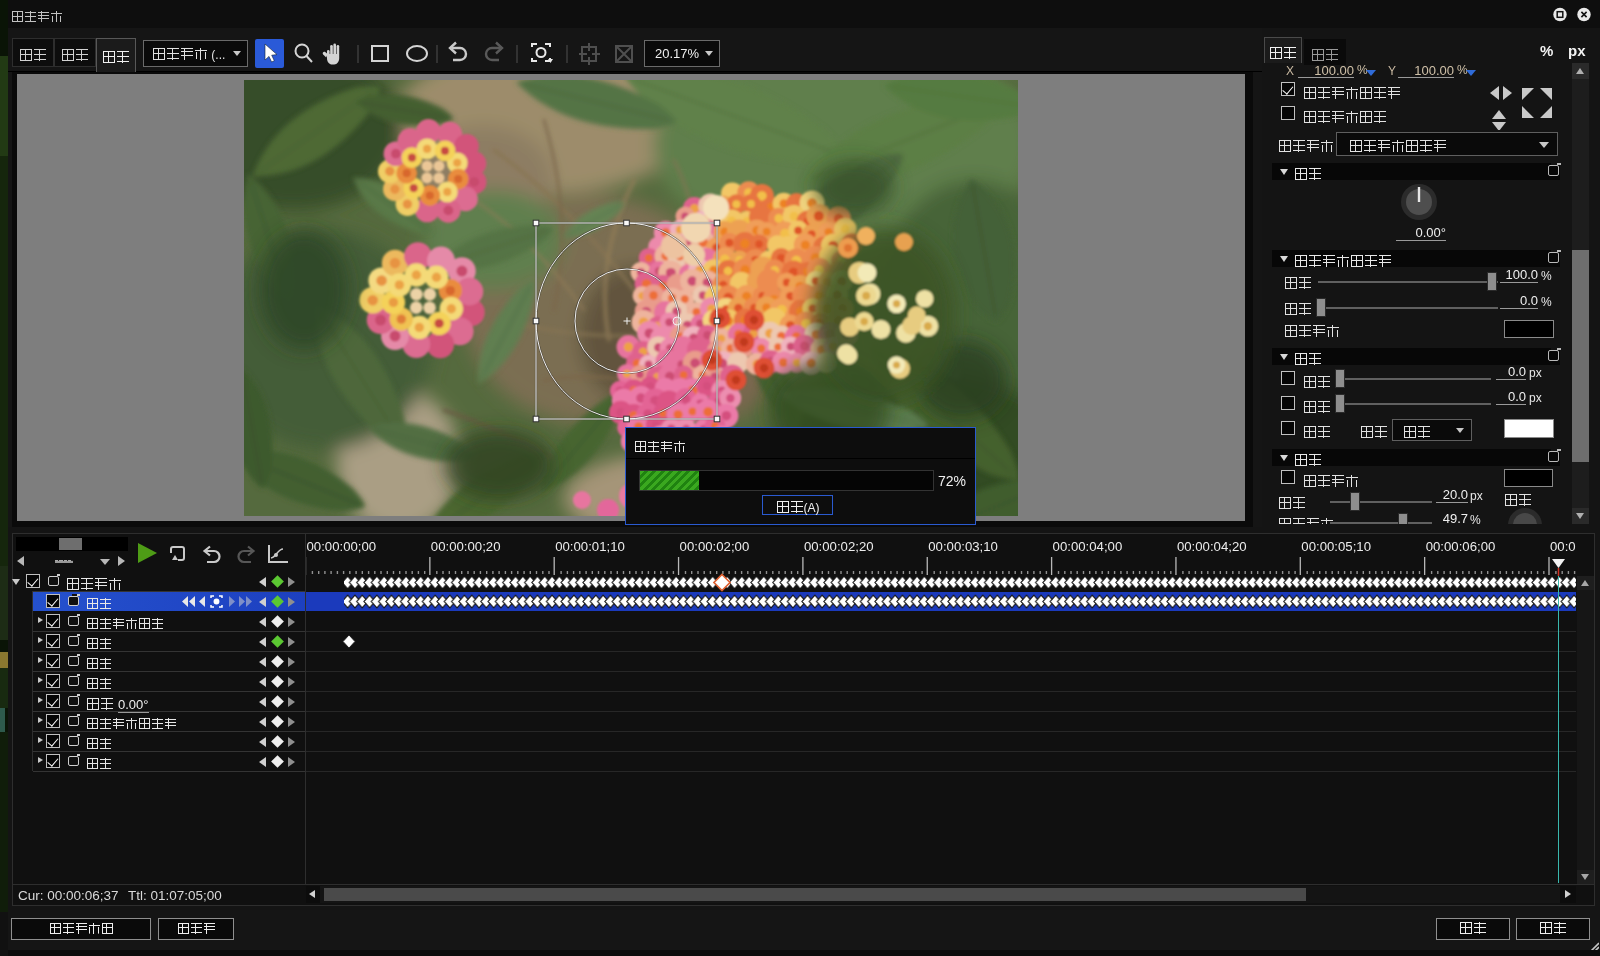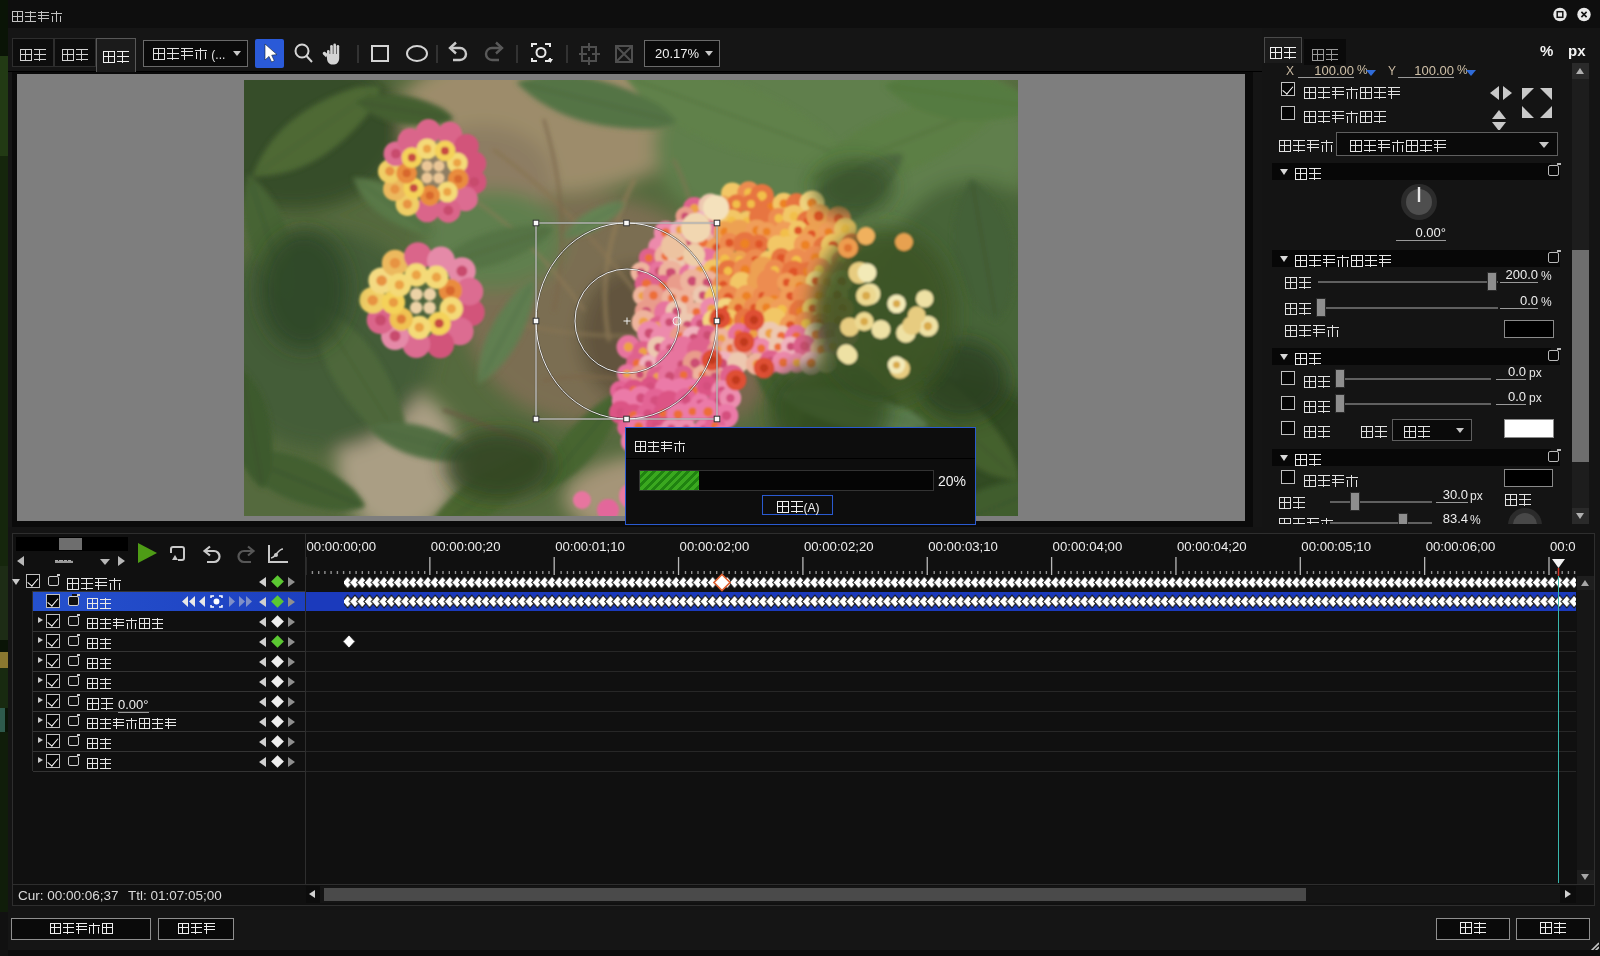--- a/index.html
+++ b/index.html
@@ -860,21 +860,21 @@
       <rect x="470.2" y="336.2" width="5.6" height="5.6" fill="#f8f8f8" stroke="#333" stroke-width="1"></rect>
     </svg>
     <div class="abs" style="left:794px;top:529px;width:16px;height:2px;background:#aaa"></div>
     <div class="abs" style="left:794px;top:532px;width:16px;height:2px;background:#aaa"></div>
     <div class="abs" style="left:625px;top:427px;width:351px;height:98px;background:#0d0d0d;border:1px solid #2a5ad0;z-index:40"></div>
     <div class="abs" style="left:634px;top:438px;color:#e8e8e8;z-index:41"><i class="q qb" style="width:11px;height:11px"></i><i class="q qa" style="width:11px;height:11px"></i><i class="q qc" style="width:11px;height:11px"></i><i class="q qd" style="width:11px;height:11px"></i></div>
     <div class="abs" style="left:626px;top:458px;width:349px;height:1px;background:#000;z-index:41"></div>
     <div class="abs" style="left:639px;top:470px;width:295px;height:21px;background:#050505;border:1px solid #333;z-index:41">
       <div style="position:absolute;left:0;top:0;width:59px;height:19px;background:repeating-linear-gradient(135deg,#3aa81f 0 3px,#1f8210 3px 6px)"></div>
     </div>
-    <div class="abs" style="left:938px;top:473px;color:#f0f0f0;font-size:14px;z-index:41">20%</div>
+    <div class="abs" style="left:938px;top:473px;color:#f0f0f0;font-size:14px;z-index:41">72%</div>
     <div class="abs" style="left:762px;top:495px;width:71px;height:20px;background:#0d0d0d;border:1px solid #2a5ad0;color:#f0f0f0;text-align:center;padding-top:2px;z-index:41"><i class="q qb"></i><i class="q qa"></i><span style="font-size:12px;vertical-align:middle">(A)</span></div>
     <div class="abs" style="left:1262px;top:72px;width:338px;height:455px;background:#141414"></div>
     <div class="abs" style="left:1262px;top:56px;width:310px;height:468px;overflow:hidden">
       <div class="abs" style="left:-1262px;top:-56px;width:1600px;height:956px">
         <div class="abs" style="left:1286px;top:64px;color:#c9b9a2;font-size:12px;z-index:5">X</div>
         <div class="abs" style="left:1298px;top:63px;width:56px;height:15px;border-bottom:1px solid #999;color:#cfc0a8;font-size:13px;text-align:right;overflow:hidden">100.00</div>
         <div class="abs" style="left:1357px;top:63px;color:#cfc0a8;font-size:12px">%</div>
         <div class="abs" style="left:1366px;top:70px;width:0;height:0;border-left:5px solid transparent;border-right:5px solid transparent;border-top:6px solid #2f6bd8"></div>
         <div class="abs" style="left:1388px;top:64px;color:#c9b9a2;font-size:12px">Y</div>
         <div class="abs" style="left:1398px;top:63px;width:56px;height:15px;border-bottom:1px solid #999;color:#cfc0a8;font-size:13px;text-align:right;overflow:hidden">100.00</div>
@@ -907,21 +907,21 @@
 </svg>
         <div class="abs" style="left:1396px;top:225px;width:50px;height:16px;border-bottom:1px solid #9a9a9a;color:#efefef;font-size:13px;text-align:right">0.00°</div>
         <div class="sect" style="top:250px">
           <span class="tri"></span>
           <span style="position:absolute;left:22px;top:2px"><i class="q qb"></i><i class="q qa"></i><i class="q qc"></i><i class="q qd"></i><i class="q qb"></i><i class="q qa"></i><i class="q qc"></i></span>
         </div>
         <div class="copyic" style="left:1548px;top:252px"></div>
         <div class="abs" style="left:1284px;top:274px;color:#e2e2e2"><i class="q qb"></i><i class="q qa"></i></div>
         <div class="sl-track" style="left:1318px;top:281px;width:180px"></div>
         <div class="sl-thumb" style="left:1487px;top:272px"></div>
-        <div class="abs" style="left:1500px;top:267px;width:38px;height:16px;border-bottom:1px solid #9a9a9a;color:#efefef;font-size:13px;text-align:right">200.0</div>
+        <div class="abs" style="left:1500px;top:267px;width:38px;height:16px;border-bottom:1px solid #9a9a9a;color:#efefef;font-size:13px;text-align:right">100.0</div>
         <div class="abs" style="left:1541px;top:269px;color:#e8e8e8;font-size:12px">%</div>
         <div class="abs" style="left:1284px;top:300px;color:#e2e2e2"><i class="q qb"></i><i class="q qa"></i></div>
         <div class="sl-track" style="left:1316px;top:307px;width:182px"></div>
         <div class="sl-thumb" style="left:1316px;top:298px"></div>
         <div class="abs" style="left:1500px;top:293px;width:38px;height:16px;border-bottom:1px solid #9a9a9a;color:#efefef;font-size:13px;text-align:right">0.0</div>
         <div class="abs" style="left:1541px;top:295px;color:#e8e8e8;font-size:12px">%</div>
         <div class="abs" style="left:1284px;top:322px;color:#e2e2e2"><i class="q qb"></i><i class="q qa"></i><i class="q qc"></i><i class="q qd"></i></div>
         <div class="swatch" style="left:1504px;top:320px;width:50px;height:18px;background:#000"></div>
         <div class="sect" style="top:348px">
           <span class="tri"></span>
@@ -949,27 +949,27 @@
           <span class="tri"></span>
           <span style="position:absolute;left:22px;top:2px"><i class="q qb"></i><i class="q qa"></i></span>
         </div>
         <div class="copyic" style="left:1548px;top:451px"></div>
         <div class="cb" style="left:1281px;top:470px"></div>
         <div class="abs" style="left:1303px;top:472px;color:#e2e2e2"><i class="q qb"></i><i class="q qa"></i><i class="q qc"></i><i class="q qd"></i></div>
         <div class="swatch" style="left:1504px;top:469px;width:49px;height:18px;background:#000"></div>
         <div class="abs" style="left:1278px;top:494px;color:#e2e2e2"><i class="q qb"></i><i class="q qa"></i></div>
         <div class="sl-track" style="left:1330px;top:501px;width:102px"></div>
         <div class="sl-thumb" style="left:1350px;top:492px"></div>
-        <div class="abs" style="left:1436px;top:487px;width:32px;height:16px;border-bottom:1px solid #9a9a9a;color:#efefef;font-size:13px;text-align:right">30.0</div>
+        <div class="abs" style="left:1436px;top:487px;width:32px;height:16px;border-bottom:1px solid #9a9a9a;color:#efefef;font-size:13px;text-align:right">20.0</div>
         <div class="abs" style="left:1470px;top:489px;color:#e8e8e8;font-size:12px">px</div>
         <div class="abs" style="left:1504px;top:491px;color:#e2e2e2"><i class="q qb"></i><i class="q qa"></i></div>
         <div class="abs" style="left:1278px;top:515px;color:#e2e2e2"><i class="q qb"></i><i class="q qa"></i><i class="q qc"></i><i class="q qd"></i></div>
         <div class="sl-track" style="left:1330px;top:522px;width:102px"></div>
         <div class="sl-thumb" style="left:1398px;top:513px"></div>
-        <div class="abs" style="left:1436px;top:511px;width:32px;height:16px;color:#efefef;font-size:13px;text-align:right">83.4</div>
+        <div class="abs" style="left:1436px;top:511px;width:32px;height:16px;color:#efefef;font-size:13px;text-align:right">49.7</div>
         <div class="abs" style="left:1470px;top:513px;color:#e8e8e8;font-size:12px">%</div>
         <svg class="abs" style="left:1505px;top:505px" width="40" height="19" viewBox="0 0 40 19">
           <circle cx="20" cy="20" r="17" fill="#2b2b2b"></circle>
           <circle cx="20" cy="20" r="12" fill="#484848"></circle>
         </svg>
       </div>
     </div>
     <div class="abs" style="left:1572px;top:63px;width:17px;height:461px;background:#1d1d1d"></div>
     <div class="abs" style="left:1572px;top:63px;width:17px;height:16px;background:#2a2a2a">
       <div style="position:absolute;left:4px;top:5px;width:0;height:0;border-left:4.5px solid transparent;border-right:4.5px solid transparent;border-bottom:6px solid #b0b0b0"></div>

